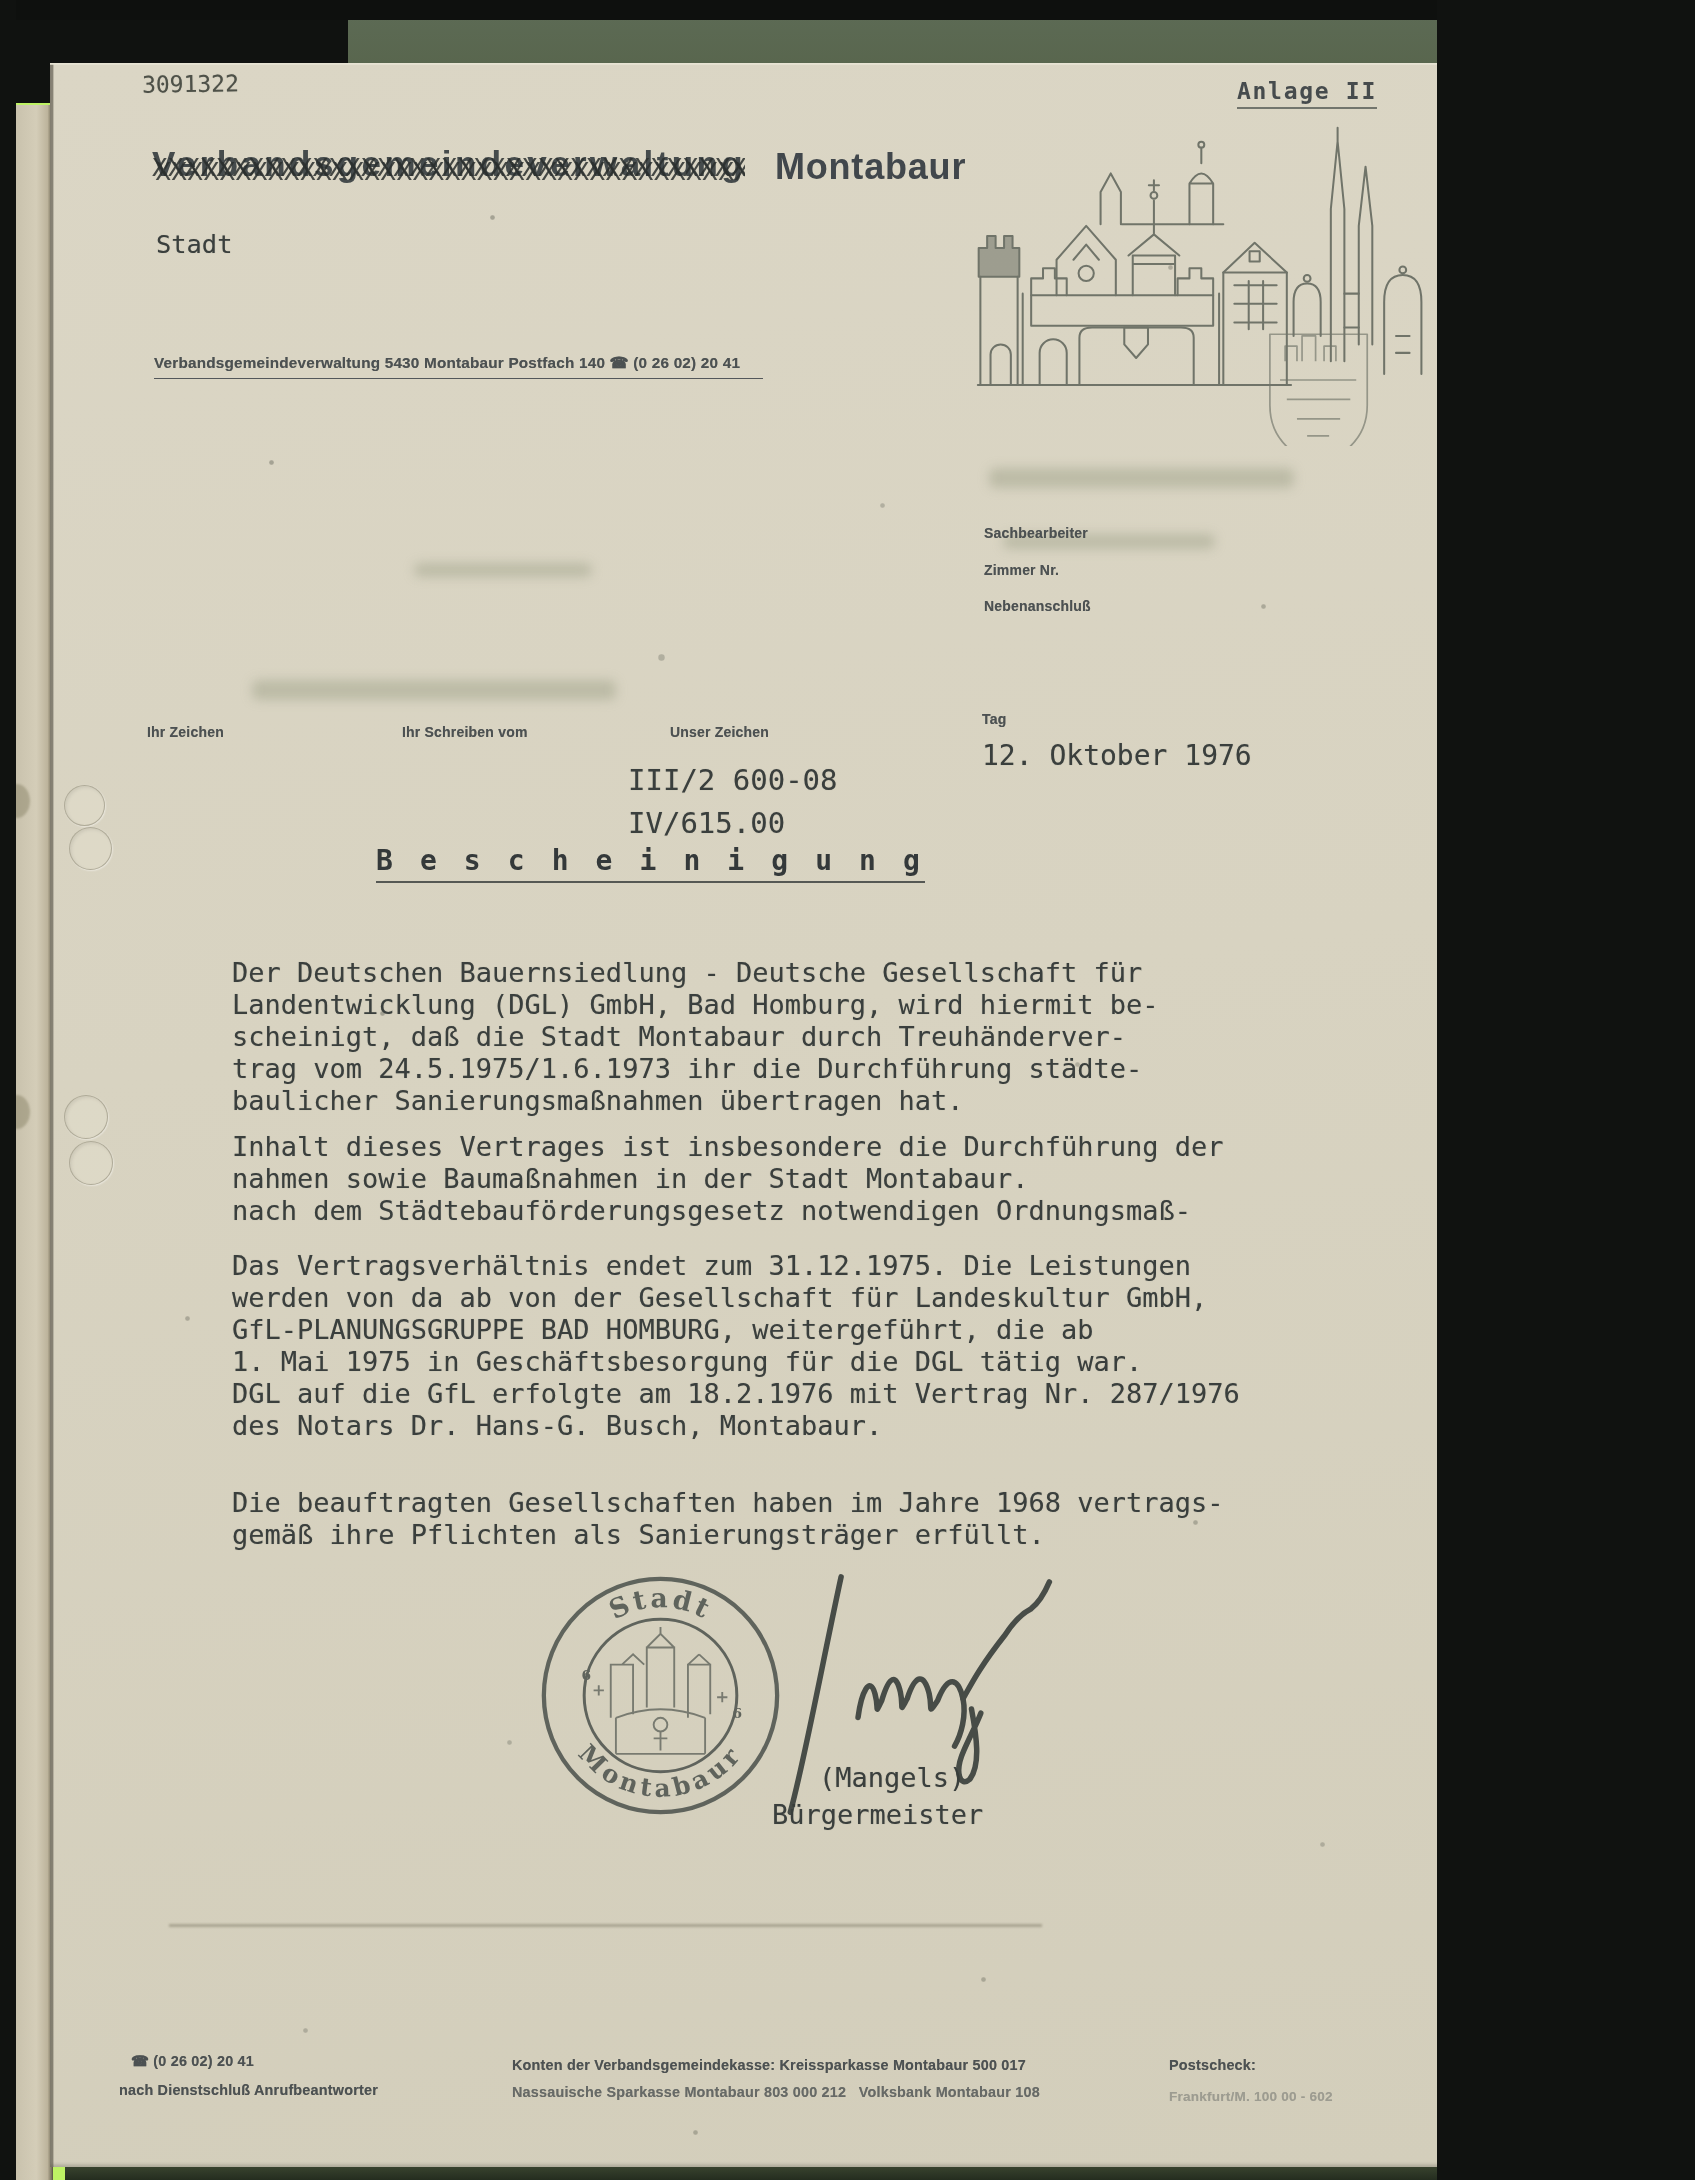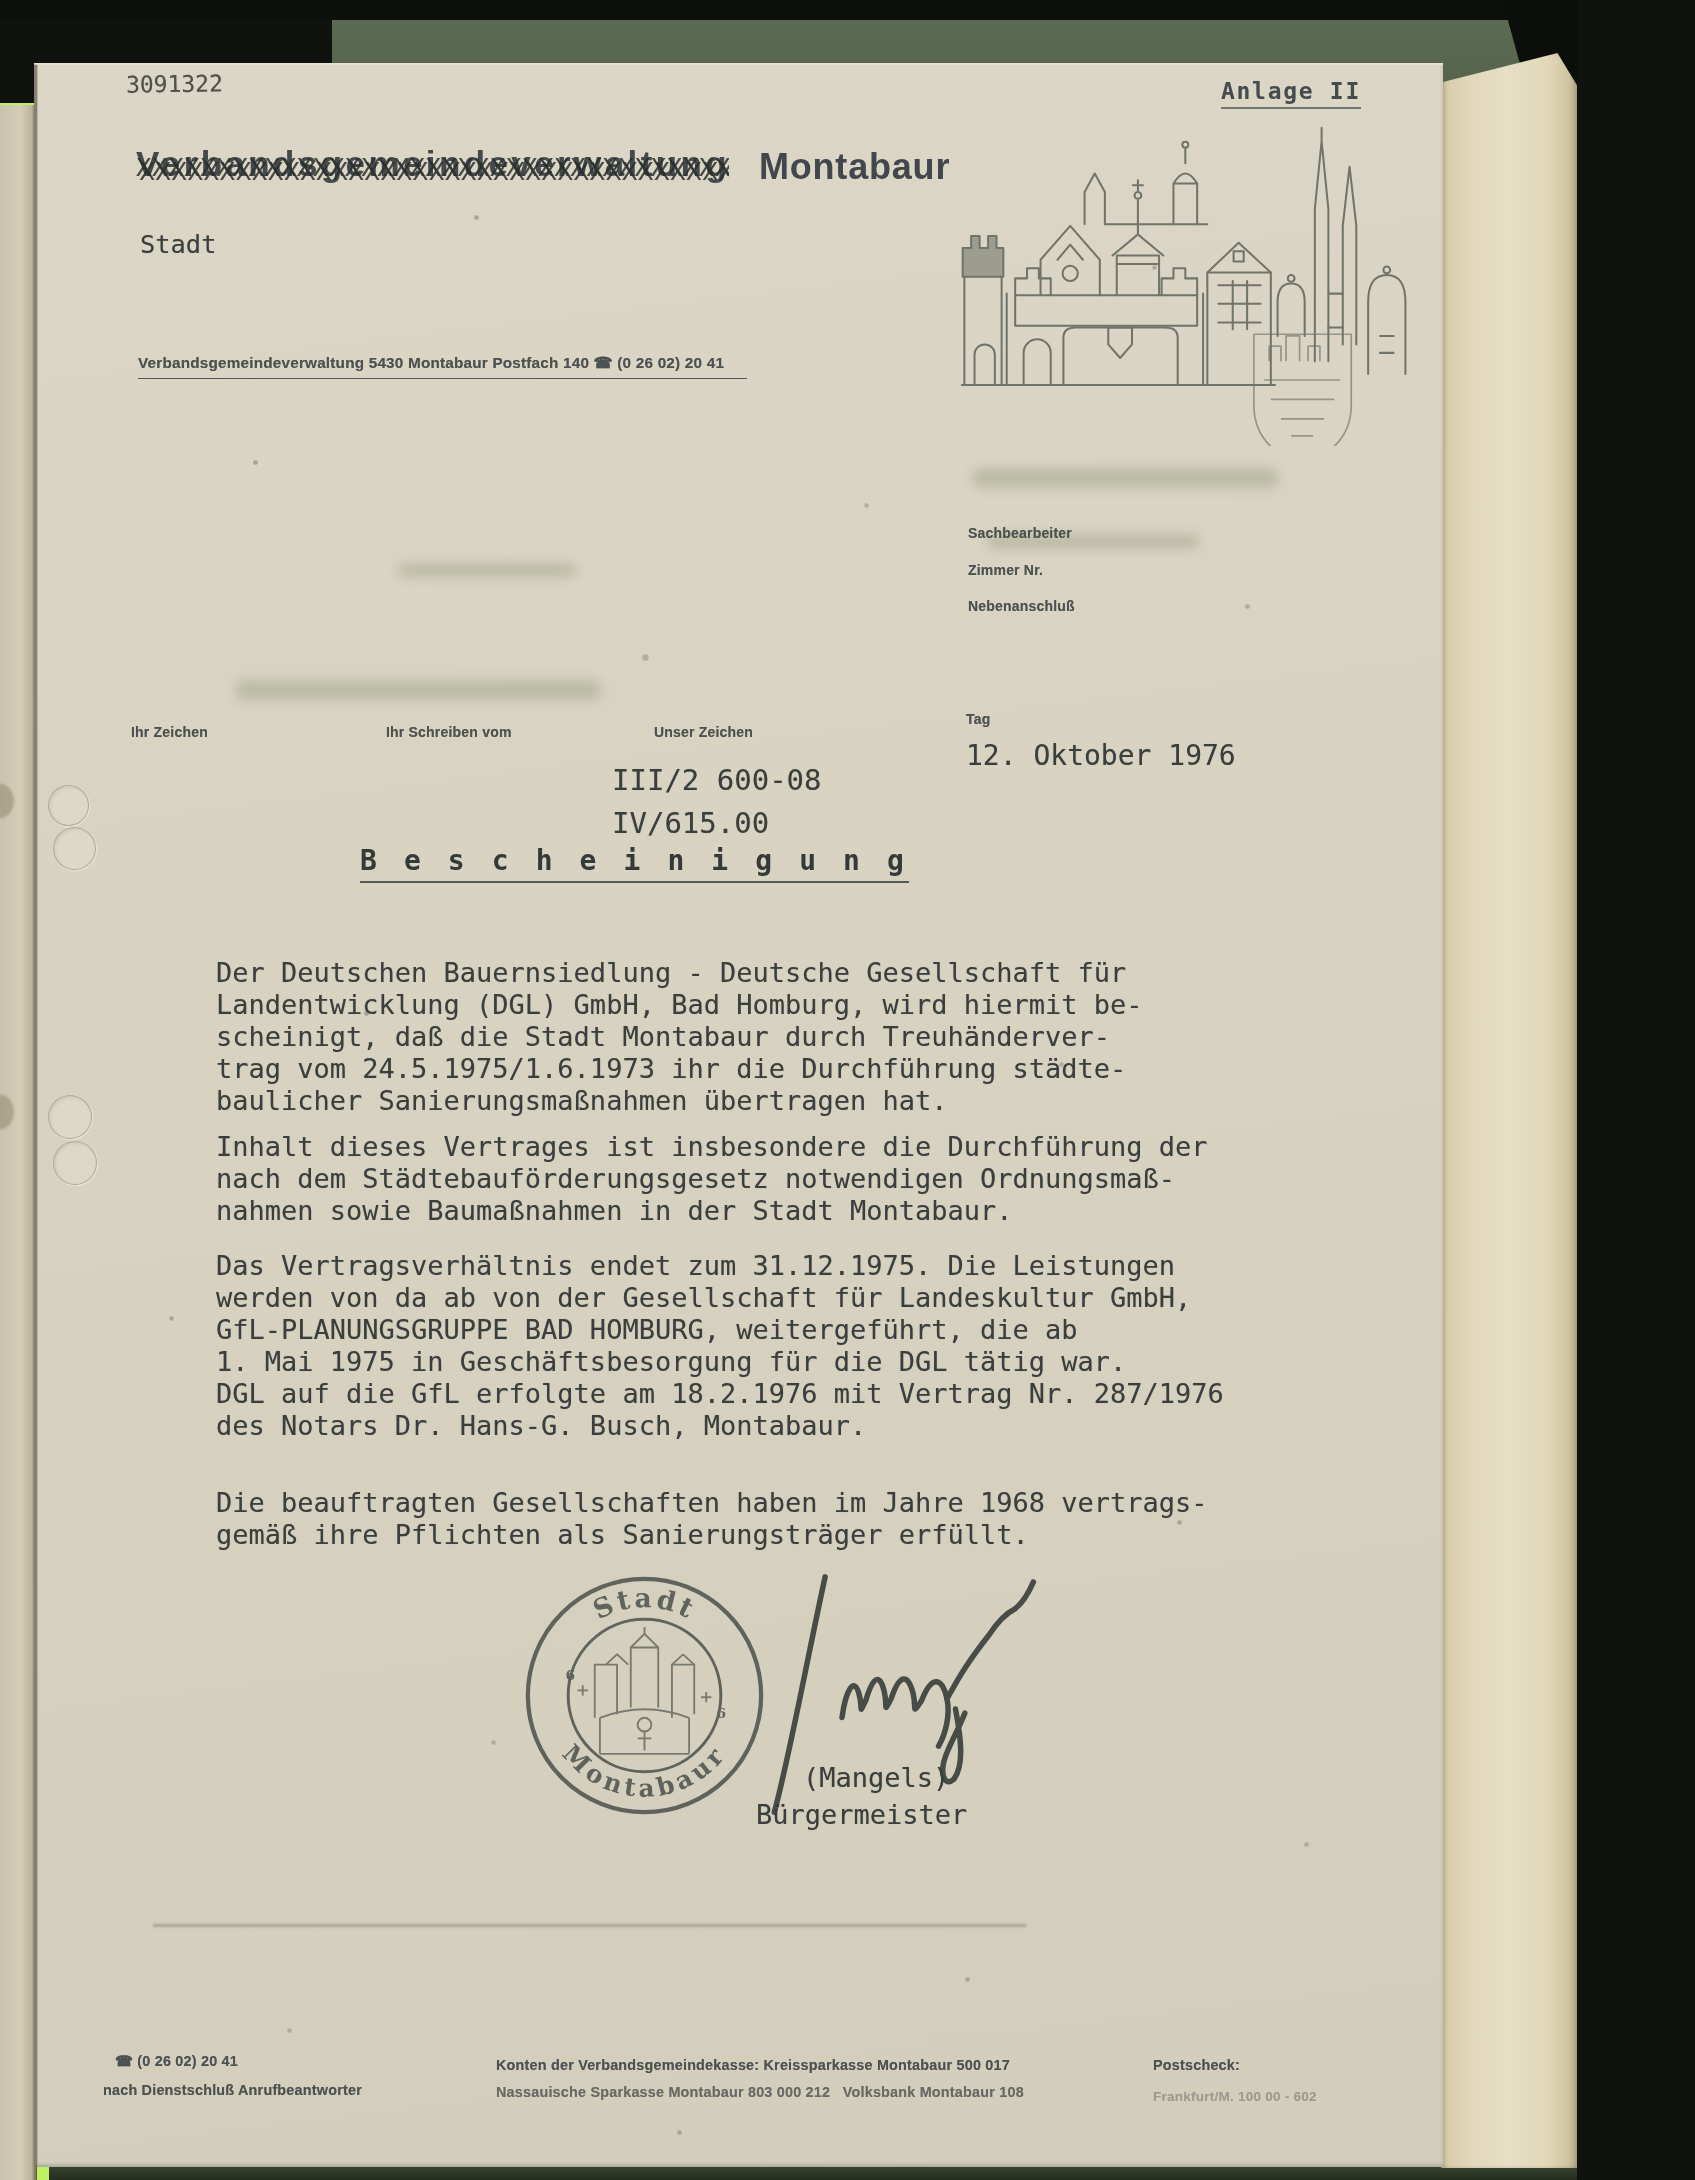--- a/index.html
+++ b/index.html
@@ -1,17 +1,17 @@
 <!DOCTYPE html>
 <html style="font-size:13.6px"><head>
 <meta charset="utf-8">
 <style>
   html,body{margin:0;padding:0;background:#101210;}
-  #canvas{position:relative;width:1577px;height:2181px;background:#bef264;overflow:hidden;
-          font-family:"Liberation Sans",sans-serif;}
+  #canvas{position:relative;width:1421px;height:2181px;background:#bef264;overflow:hidden;
+          font-family:"Liberation Sans",sans-serif;margin-left:16px;}
   .abs{position:absolute;}
   
   .folder{left:49px;top:17px;width:1609px;height:2164px;
           background:linear-gradient(180deg,#5c6a54 0%,#566349 4%,#53604a 8%,#515e48 96%,#39442f 99.3%,#232b1e 100%);}
   .folder-shade{left:1573px;top:0;width:85px;height:2181px;
           background:linear-gradient(90deg,rgba(0,0,0,0) 0,rgba(0,0,0,.28) 55%,rgba(0,0,0,.5) 100%);}
   .black-tl{left:0;top:0;width:332px;height:103px;background:#101210;}
   .black-top{left:0;top:0;width:1695px;height:20.3px;background:#0e100e;}
   .black-tr{left:1490px;top:0;width:205px;height:475px;background:#0c0e0c;
           clip-path:polygon(6% 0,100% 0,100% 100%,70% 100%);}
@@ -168,22 +168,22 @@
 
     <div class="abs" style="left:182px;top:894px;">
       <div class="mono type body-line">Der Deutschen Bauernsiedlung - Deutsche Gesellschaft für</div>
       <div class="mono type body-line">Landentwicklung (DGL) GmbH, Bad Homburg, wird hiermit be-</div>
       <div class="mono type body-line">scheinigt, daß die Stadt Montabaur durch Treuhänderver-</div>
       <div class="mono type body-line">trag vom 24.5.1975/1.6.1973 ihr die Durchführung städte-</div>
       <div class="mono type body-line">baulicher Sanierungsmaßnahmen übertragen hat.</div>
     </div>
     <div class="abs" style="left:182px;top:1068px;">
       <div class="mono type body-line">Inhalt dieses Vertrages ist insbesondere die Durchführung der</div>
+      <div class="mono type body-line">nahmen sowie Baumaßnahmen in der Stadt Montabaur.</div>
       <div class="mono type body-line">nach dem Städtebauförderungsgesetz notwendigen Ordnungsmaß-</div>
-      <div class="mono type body-line">nahmen sowie Baumaßnahmen in der Stadt Montabaur.</div>
     </div>
     <div class="abs" style="left:182px;top:1187px;">
       <div class="mono type body-line">Das Vertragsverhältnis endet zum 31.12.1975. Die Leistungen</div>
       <div class="mono type body-line">werden von da ab von der Gesellschaft für Landeskultur GmbH,</div>
       <div class="mono type body-line">GfL-PLANUNGSGRUPPE BAD HOMBURG, weitergeführt, die ab</div>
       <div class="mono type body-line">1. Mai 1975 in Geschäftsbesorgung für die DGL tätig war.</div>
       <div class="mono type body-line">DGL auf die GfL erfolgte am 18.2.1976 mit Vertrag Nr. 287/1976</div>
       <div class="mono type body-line">des Notars Dr. Hans-G. Busch, Montabaur.</div>
     </div>
     <div class="abs" style="left:182px;top:1424px;">

